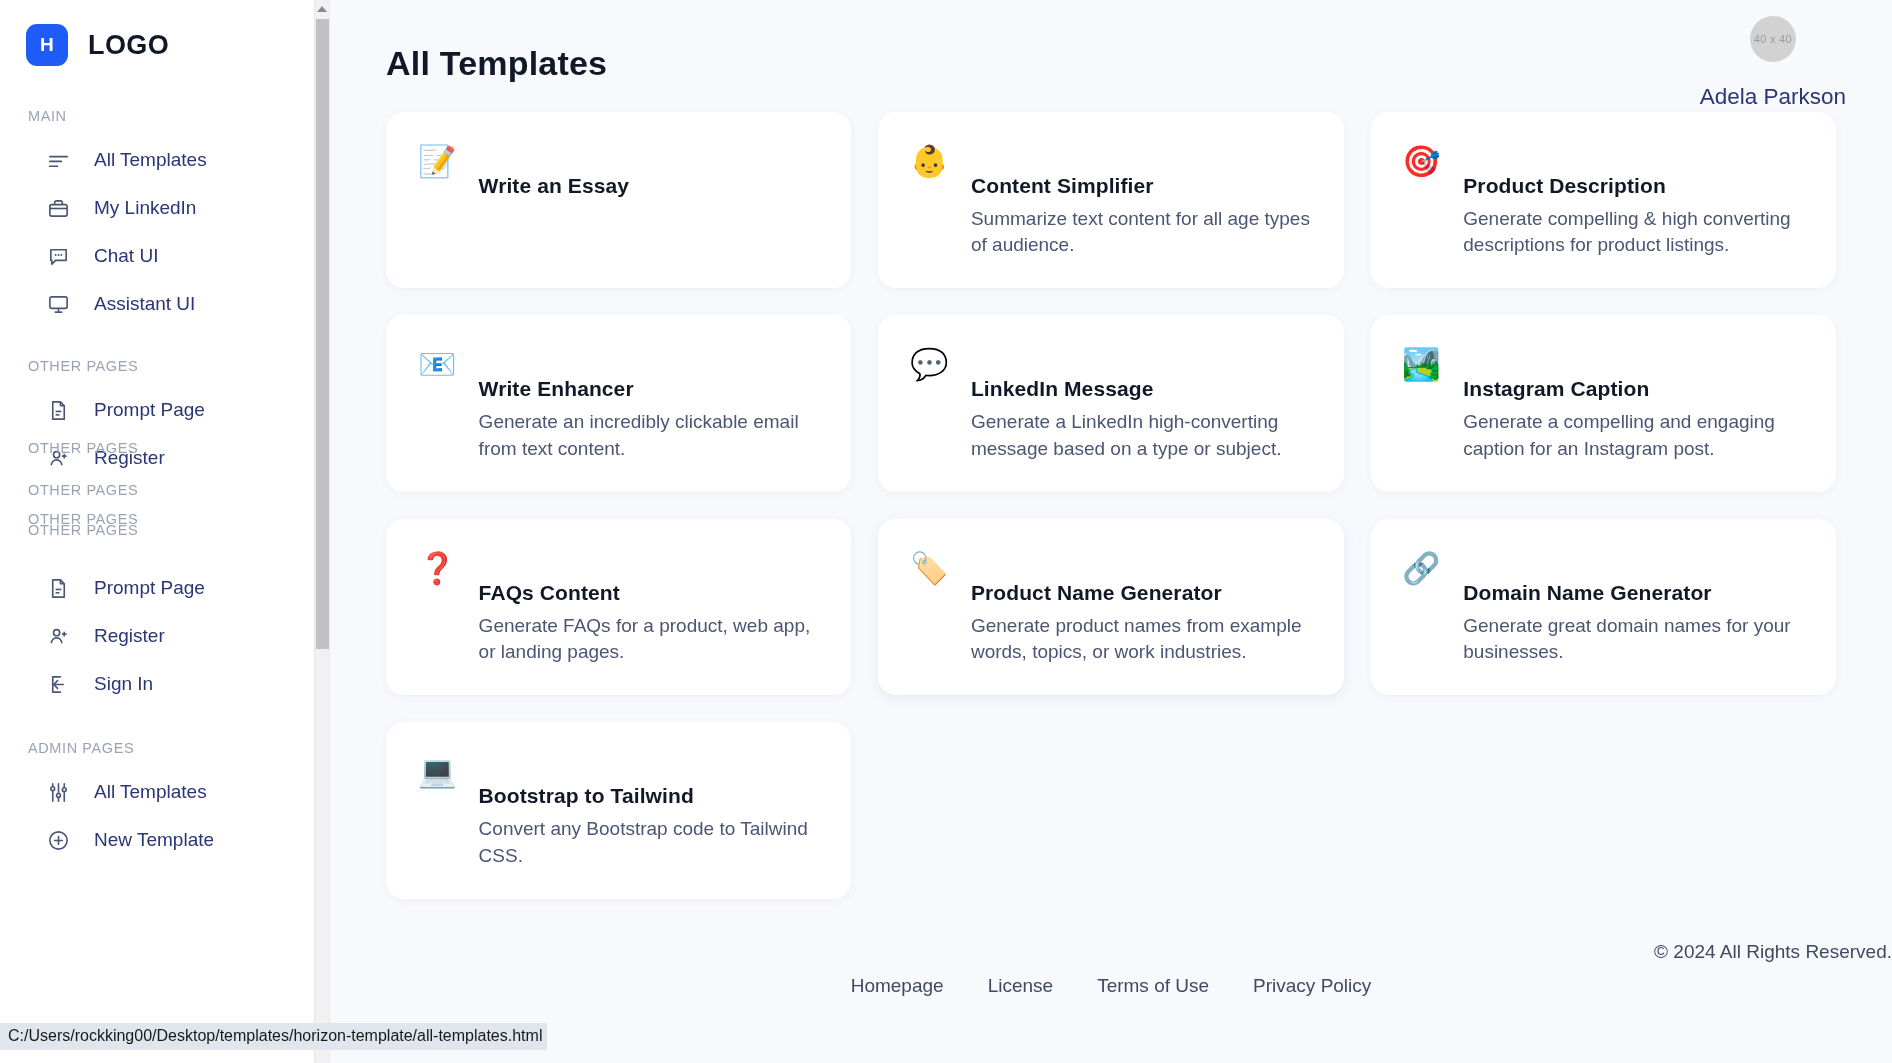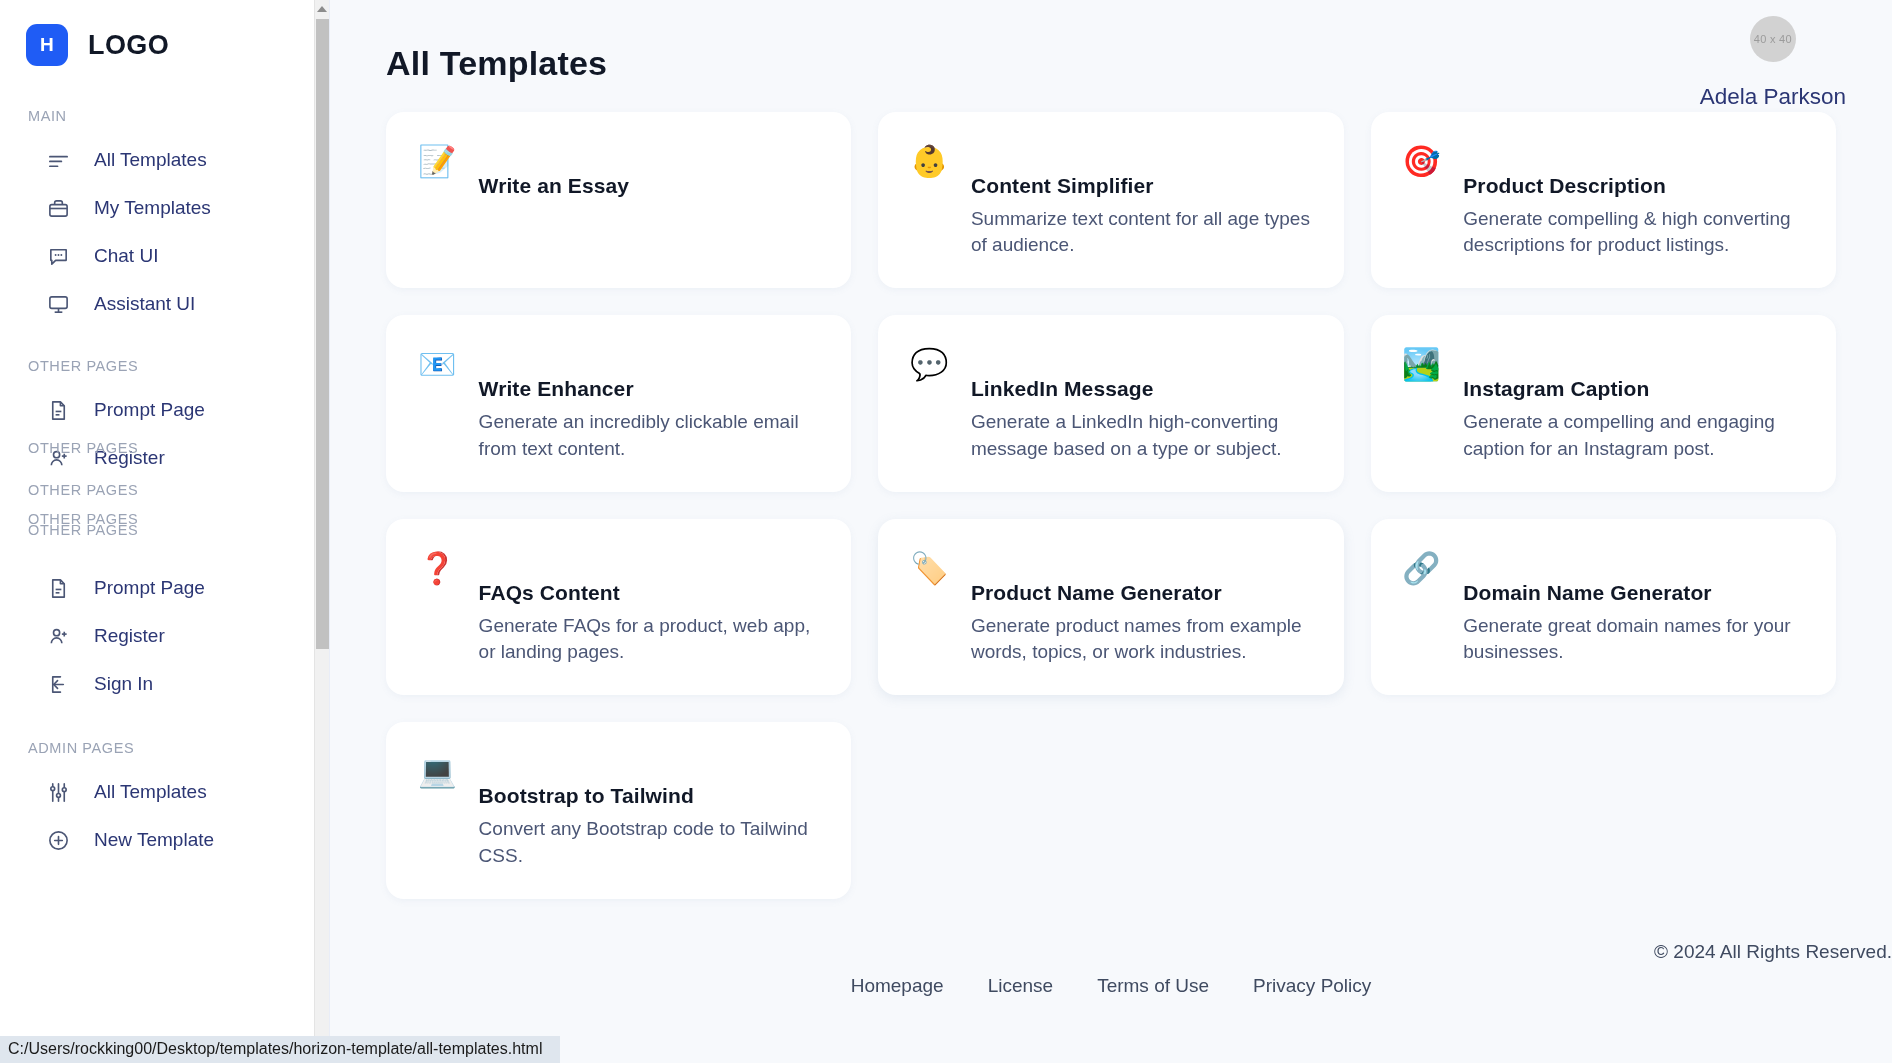--- a/index.html
+++ b/index.html
@@ -246,25 +246,25 @@
   .footer-links a {
     font-size: 19px;
     color: #3f4a60;
     text-decoration: none;
     cursor: pointer;
   }
 
   
   .statusbar {
     position: absolute;
-    left: 0; bottom: 0;
+    left: 0; bottom: 13px;
     background: #dfe6ee;
     color: #1a1a1a;
     font-size: 16px;
-    padding: 4px 18px 5px 8px;
+    padding: 4px 5px 5px 8px;
     font-family: "Liberation Sans", sans-serif;
     white-space: nowrap;
     z-index: 50;
   }
 </style>
 </head>
 <body>
 
 <div class="app">
 
@@ -292,21 +292,21 @@
       </div>
 
       <div class="nav-item">
         <span class="ico">
           <svg viewBox="0 0 24 24" fill="none" stroke="currentColor" stroke-width="1.7" stroke-linejoin="round">
               <rect x="3" y="8" width="18" height="12" rx="2"></rect>
               <path d="M8 8V6a2 2 0 0 1 2-2h4a2 2 0 0 1 2 2v2"></path>
               <line x1="3" y1="12" x2="21" y2="12"></line>
             </svg>
         </span>
-        <span>My Templates</span>
+        <span>My LinkedIn</span>
       </div>
 
       <div class="nav-item">
         <span class="ico">
           <svg viewBox="0 0 24 24" fill="none" stroke="currentColor" stroke-width="1.7" stroke-linejoin="round">
               <path d="M4 5h16v11H9l-4 4v-4H4z"></path>
               <circle cx="9" cy="10.5" r="1" fill="currentColor" stroke="none"></circle>
               <circle cx="12" cy="10.5" r="1" fill="currentColor" stroke="none"></circle>
               <circle cx="15" cy="10.5" r="1" fill="currentColor" stroke="none"></circle>
             </svg>

